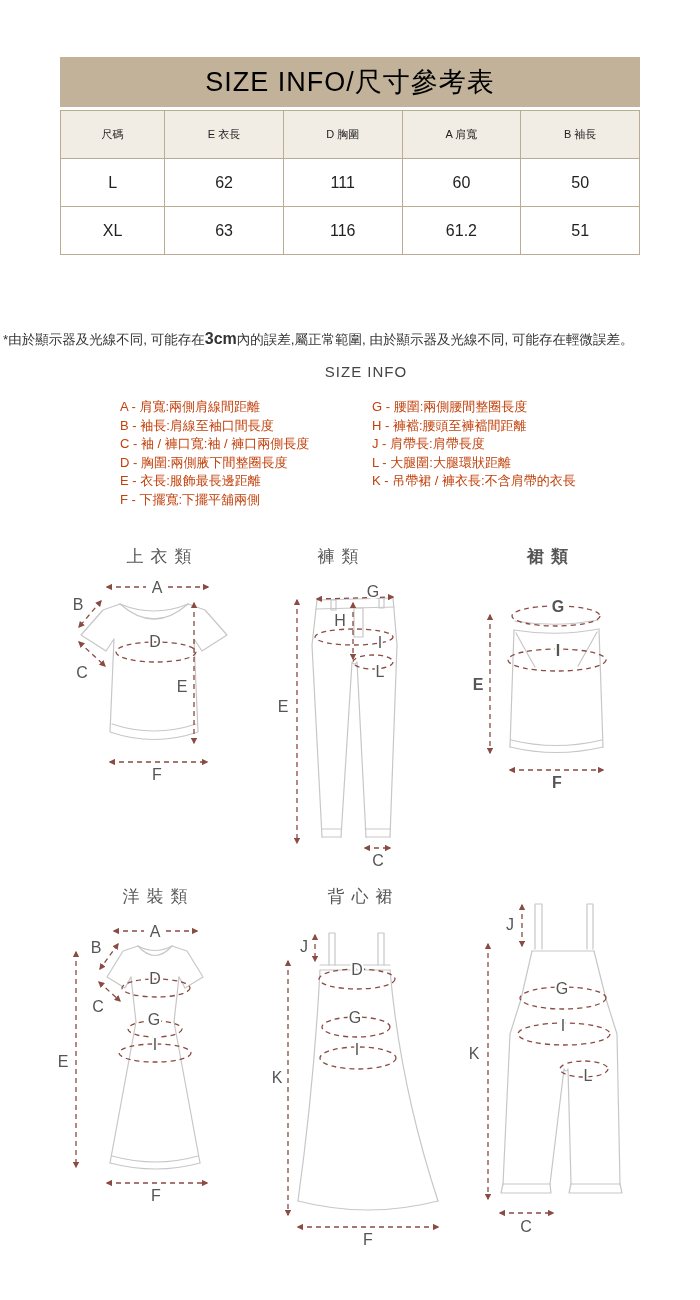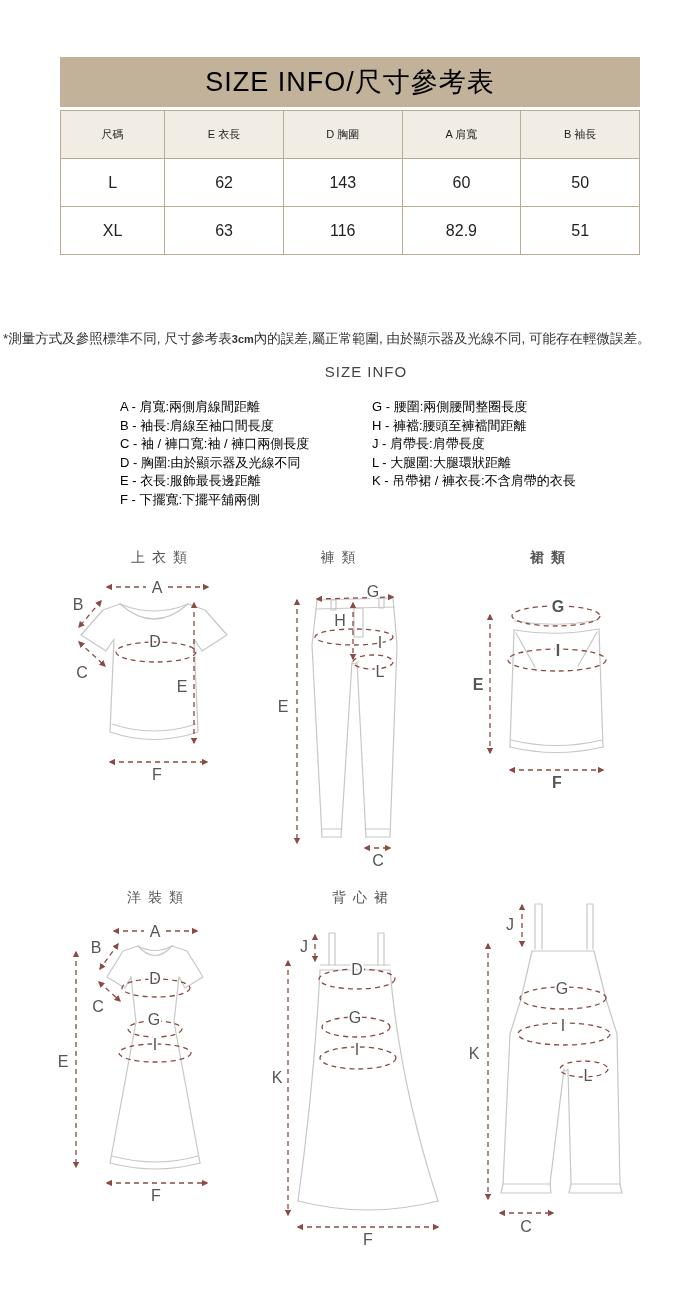--- a/index.html
+++ b/index.html
@@ -11,29 +11,29 @@
           display:flex; align-items:center; justify-content:center; }
   table.size-table { position:absolute; left:60px; top:110px; width:580px;
           border-collapse:collapse; table-layout:fixed; }
   .size-table th, .size-table td { border:1px solid #b9ac95; height:48px;
           text-align:center; vertical-align:middle; color:#222; font-weight:normal; }
   .size-table th { background:#f1ede5; font-size:11px; }
   .size-table td { background:#ffffff; font-size:16px; }
   .col-size { width:18%; }
   .note { position:absolute; left:3px; top:330px; width:696px; font-size:13.5px;
           color:#333; white-space:nowrap; }
-  .note b { font-size:11px; font-weight:bold; }
+  .note b { font-size:16px; font-weight:bold; }
   .sect { position:absolute; left:0; top:363px; width:700px; text-align:center;
           font-size:15px; color:#444; letter-spacing:1px;margin-left:16px; }
   .legend-col { position:absolute; }
-  .legend-col div { font-size:13px; color:#000000; line-height:18.5px; }
+  .legend-col div { font-size:13px; color:#c2410c; line-height:18.5px; }
   #legend-left  { left:120px; top:398px; }
   #legend-right { left:372px; top:398px; }
   .diagram { position:absolute; }
-  .dtitle { font-size:14px; color:#555; letter-spacing:7px; text-indent:7px;
+  .dtitle { font-size:17px; color:#555; letter-spacing:7px; text-indent:7px;
             text-align:center; line-height:24px; }
   .diagram svg { display:block; }
   #d-tops  { left:68px;  top:545px; width:182px; }
   #d-pants { left:276px; top:545px; width:124px; }
   #d-skirt { left:470px; top:545px; width:155px;font-weight:bold; }
   #d-dress { left:50px;  top:885px; width:210px; }
   #d-vest  { left:270px; top:885px; width:180px; }
   #d-over  { left:465px; top:885px; width:170px; }
   #d-tops svg  { margin-top:11px; }
   #d-pants svg { margin-top:16px; }
@@ -66,43 +66,43 @@
       <th>E 衣長</th>
       <th>D 胸圍</th>
       <th>A 肩寬</th>
       <th>B 袖長</th>
     </tr>
   </thead>
   <tbody>
     <tr>
       <td>L</td>
       <td>62</td>
-      <td>143</td>
+      <td>111</td>
       <td>60</td>
       <td>50</td>
     </tr>
     <tr>
       <td>XL</td>
       <td>63</td>
       <td>116</td>
-      <td>82.9</td>
+      <td>61.2</td>
       <td>51</td>
     </tr>
   </tbody>
 </table>
 
-<div class="note"><span>*測量方式及參照標準不同, 尺寸參考表</span><b>3cm</b><span>內的誤差,屬正常範圍, 由於顯示器及光線不同, 可能存在輕微誤差。</span></div>
+<div class="note"><span>*由於顯示器及光線不同, 可能存在</span><b>3cm</b><span>內的誤差,屬正常範圍, 由於顯示器及光線不同, 可能存在輕微誤差。</span></div>
 
 <div class="sect">SIZE INFO</div>
 
 <div class="legend-col" id="legend-left">
   <div>A - 肩寬:兩側肩線間距離</div>
   <div>B - 袖長:肩線至袖口間長度</div>
   <div>C - 袖 / 褲口寬:袖 / 褲口兩側長度</div>
-  <div>D - 胸圍:由於顯示器及光線不同</div>
+  <div>D - 胸圍:兩側腋下間整圈長度</div>
   <div>E - 衣長:服飾最長邊距離</div>
   <div>F - 下擺寬:下擺平舖兩側</div>
 </div>
 <div class="legend-col" id="legend-right">
   <div>G - 腰圍:兩側腰間整圈長度</div>
   <div>H - 褲襠:腰頭至褲襠間距離</div>
   <div>J - 肩帶長:肩帶長度</div>
   <div>L - 大腿圍:大腿環狀距離</div>
   <div>K - 吊帶裙 / 褲衣長:不含肩帶的衣長</div>
 </div>

